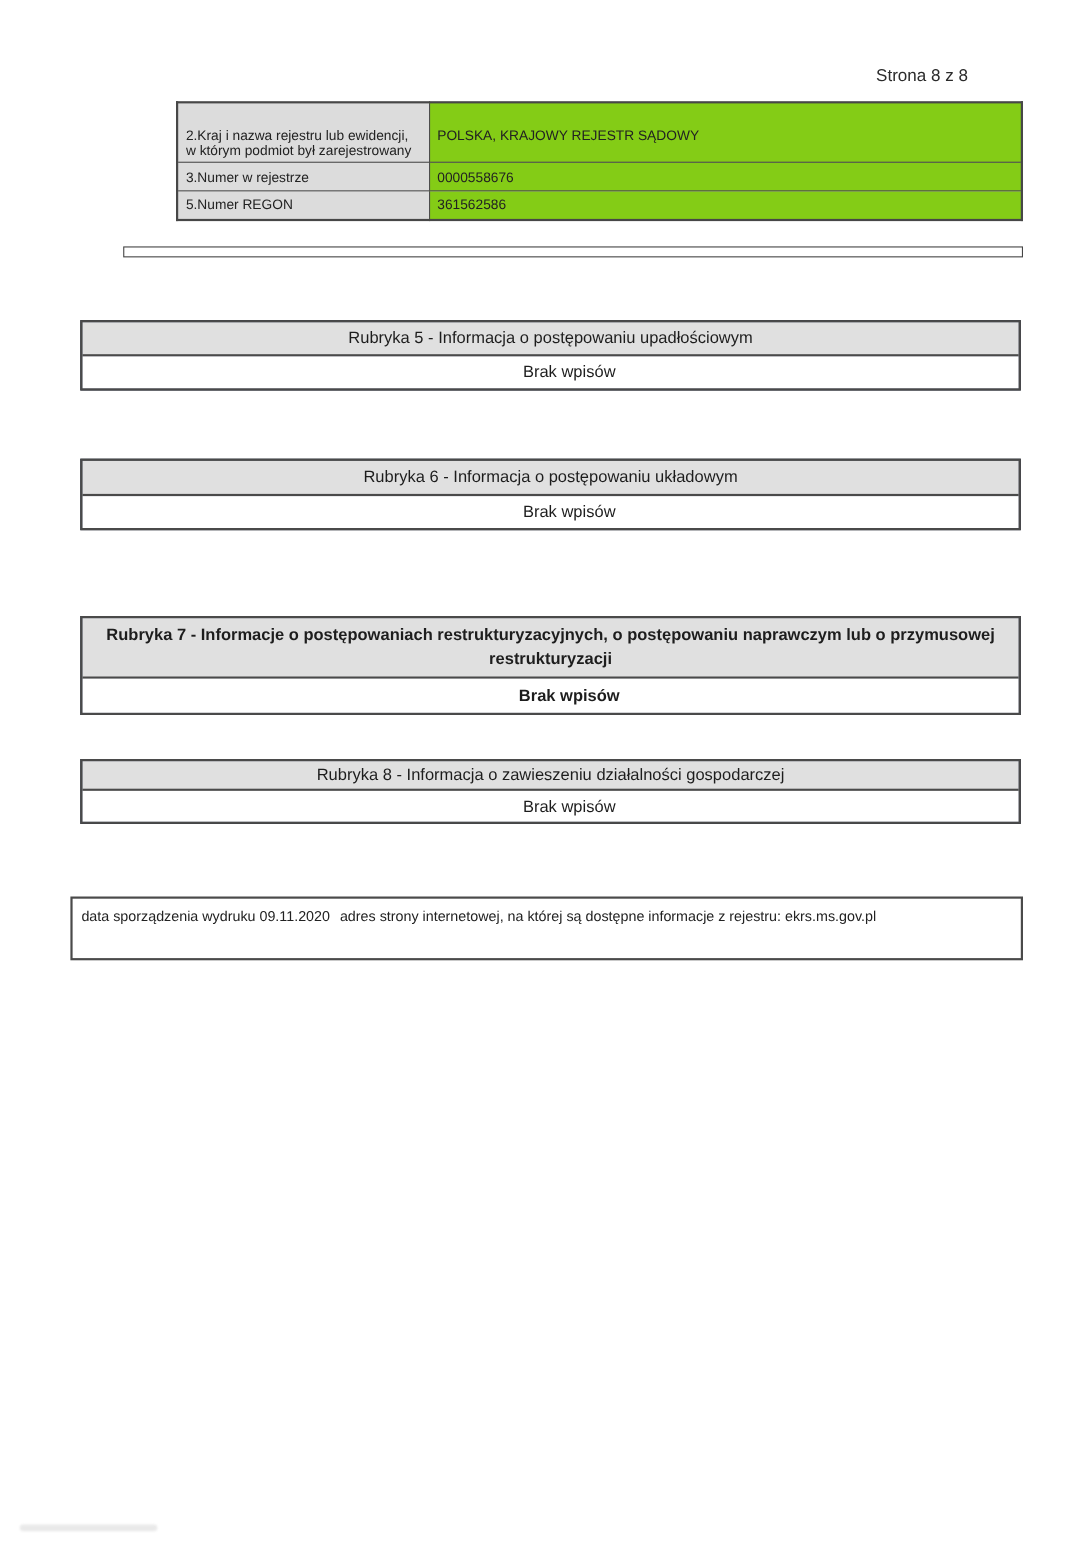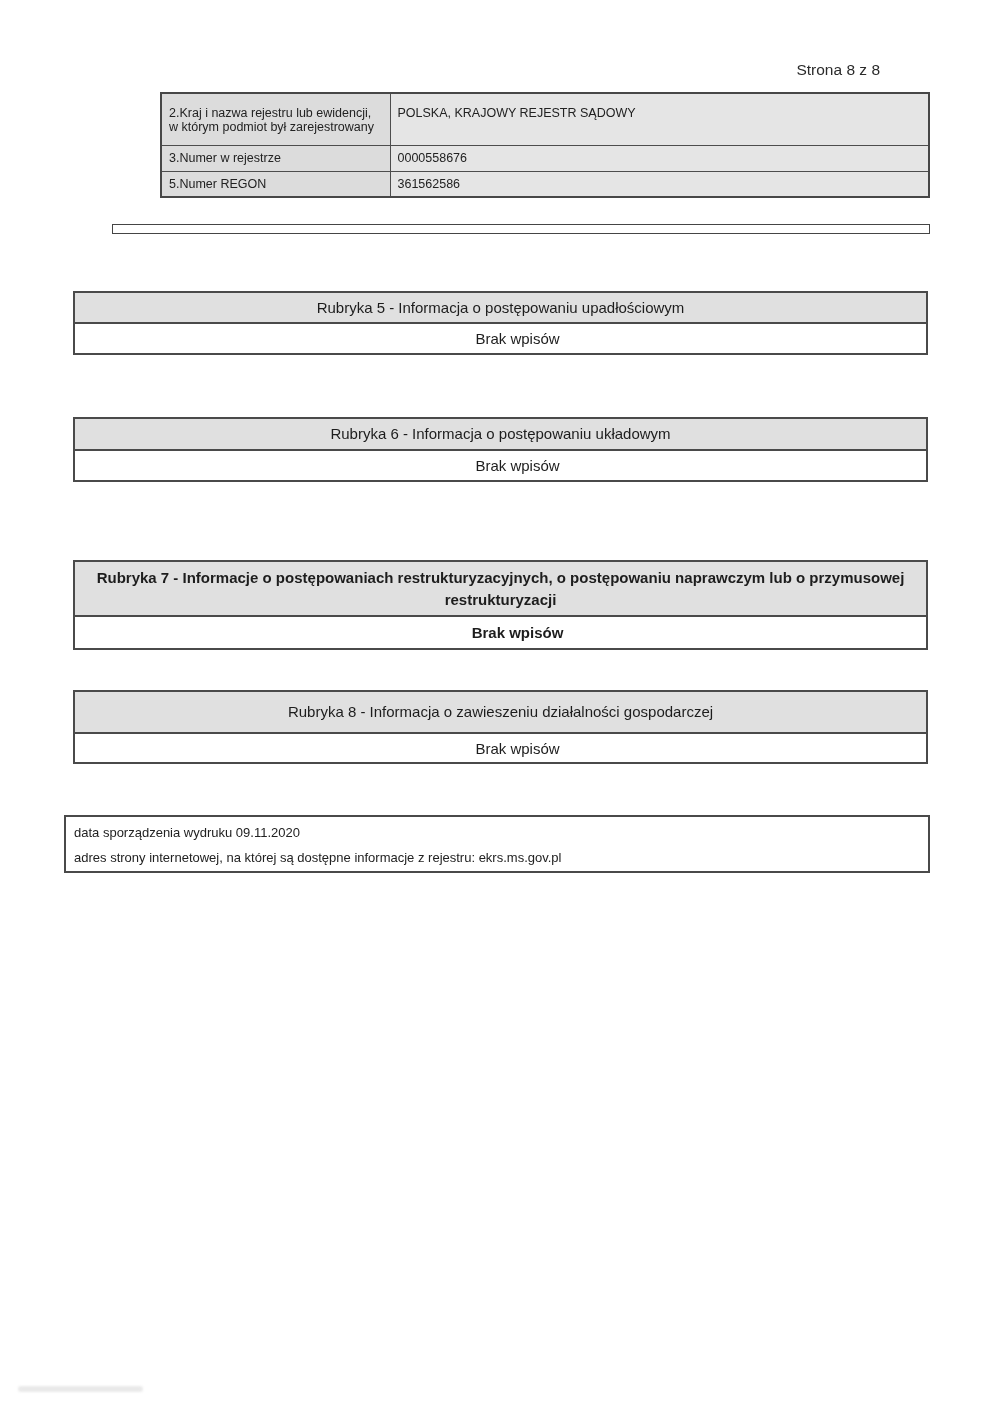--- a/index.html
+++ b/index.html
@@ -38,22 +38,22 @@
     border:1px solid #4d4d4d;
     font-size:12.5px;
     padding:3px 7px;
     color:#222222;
   }
   .registry-table td.lbl {
     width:229px;
     background:#dcdcdc;
     white-space:pre-line;
   }
-  .registry-table td.val { background:#e5e5e5; }
-  .registry-table tr.row-tall td { height:52px; vertical-align:top; padding-top:12px;margin-top:48px; }
+  .registry-table td.val { background:#84cc16; }
+  .registry-table tr.row-tall td { height:52px; vertical-align:top; padding-top:22px;margin-top:48px; }
   .registry-table tr.row-std td { height:26px; vertical-align:middle; }
 
   
   .thin-bar {
     position:absolute;
     left:112px;
     top:224px;
     width:818px;
     height:10px;
     border:1.5px solid #454545;
@@ -93,35 +93,34 @@
   #rubryka5 { top:291px; }
   #rubryka5 .rub-header { height:31px; }
   #rubryka5 .rub-body   { height:29px; }
   #rubryka6 { top:417px; }
   #rubryka6 .rub-header { height:32px; }
   #rubryka6 .rub-body   { height:29px; }
   #rubryka7 { top:560px;font-weight:bold; }
   #rubryka7 .rub-header { height:55px; }
   #rubryka7 .rub-body   { height:31px; }
   #rubryka8 { top:690px; }
-  #rubryka8 .rub-header { height:42px; }
+  #rubryka8 .rub-header { height:27px; }
   #rubryka8 .rub-body   { height:28px; }
 
   
   .footer-box {
     position:absolute;
     left:64px;
     top:815px;
     width:866px;
     height:58px;
     border:2px solid #4a4a4a;
     background:#ffffff;
     padding:8px 8px 0 8px;
     display:flex;
-    flex-direction:column;
     gap:9px;
   }
   .footer-line {
     font-size:13px;
     line-height:16px;
     color:#222222;
   }
 
   
   .smudge {

